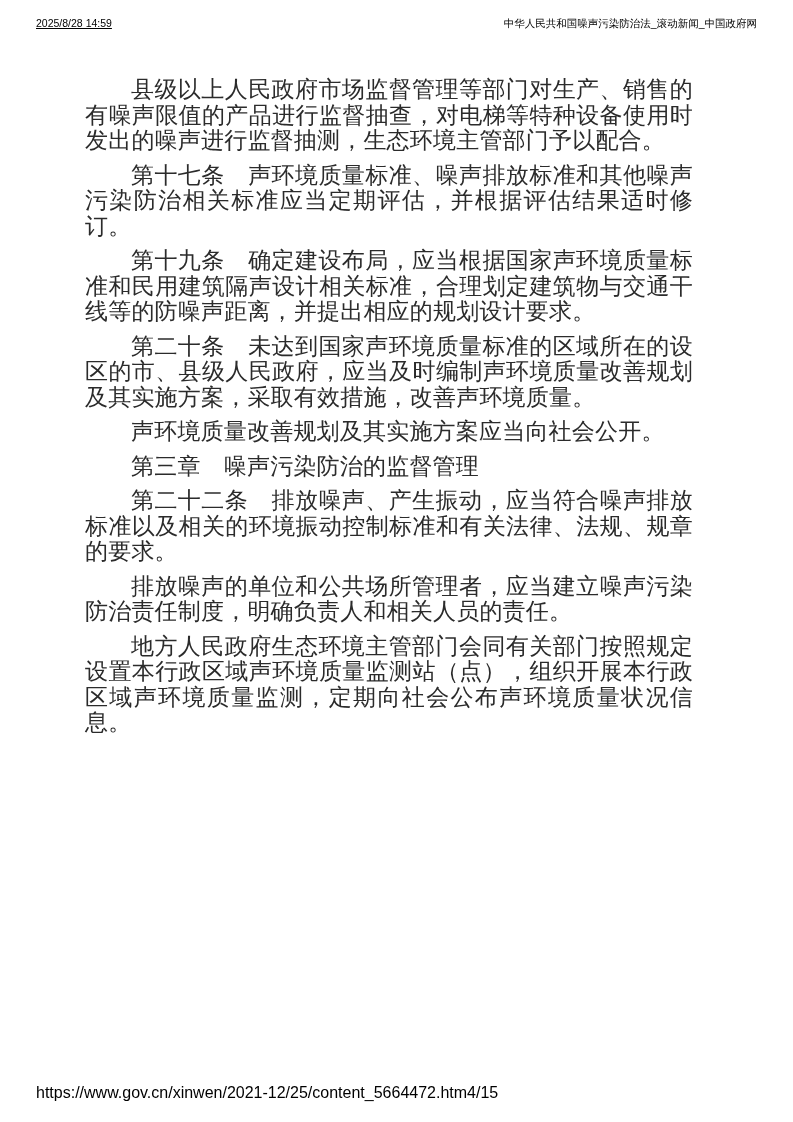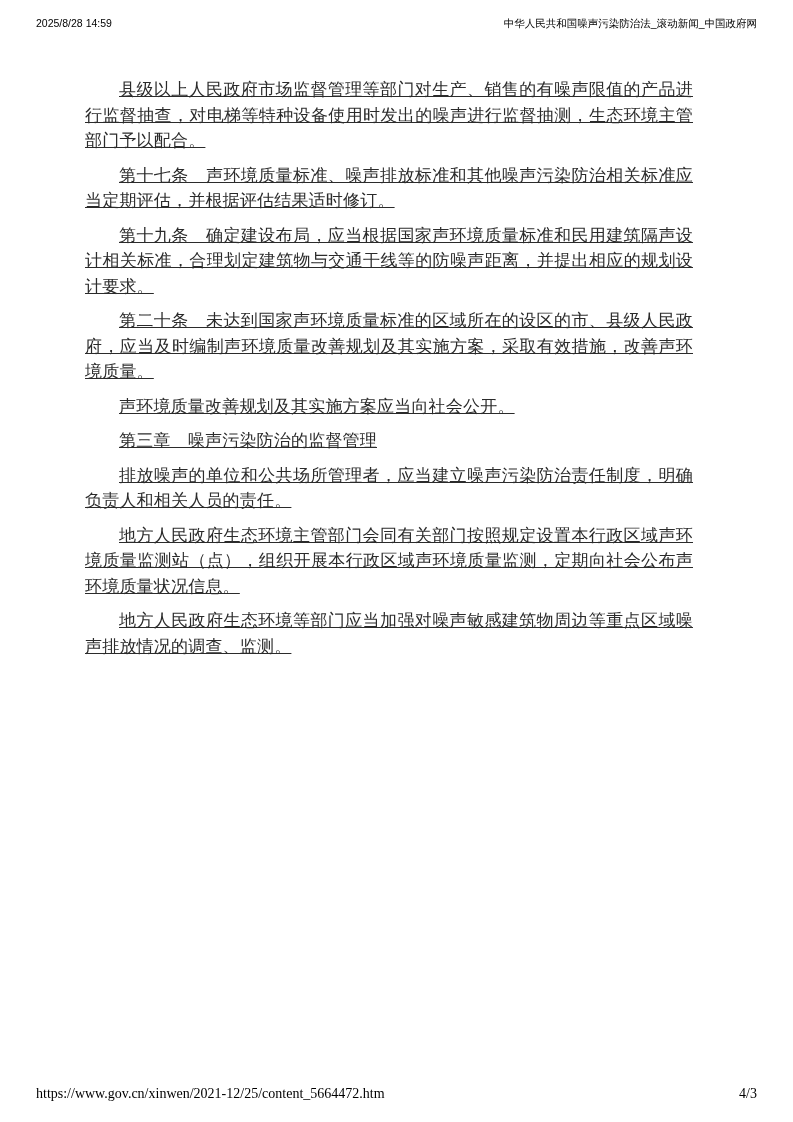--- a/index.html
+++ b/index.html
@@ -20,54 +20,53 @@
     left: 36px;
     right: 36px;
     display: flex;
     align-items: flex-start;
     font-family: "Liberation Sans", "DejaVu Sans", sans-serif;
     font-size: 10.5px;
     color: #000000;
   }
   .header-datetime {
     white-space: nowrap;
+    text-decoration: underline;
   }
   .header-title {
     flex: 1;
     text-align: right;
     white-space: nowrap;
     overflow: hidden;
   }
   .document-body {
     position: absolute;
     top: 77px;
     left: 85px;
     width: 624px;
     color: #2b2b2b;
   }
   .para {
     margin: 0 16px 9px 0;
-    font-size: 17px;
+    font-size: 23px;
     line-height: 25.5px;
     text-indent: 2em;
     text-align: justify;
     text-justify: inter-character;
     letter-spacing: 0.2px;
-    text-decoration: underline;
   }
   .print-footer {
     position: absolute;
     left: 36px;
     right: 36px;
     bottom: 20px;
     display: flex;
-    justify-content: space-between;
     align-items: flex-end;
-    font-family: Liberation Serif, serif;
-    font-size: 14px;
+    font-family: Liberation Sans, sans-serif;
+    font-size: 16px;
     color: #000000;
   }
   .footer-url {
     white-space: nowrap;
   }
   .footer-page {
     white-space: nowrap;
   }
 </style>
 </head>
@@ -78,21 +77,21 @@
   <span class="header-title">中华人民共和国噪声污染防治法_滚动新闻_中国政府网</span>
 </div>
 
 <div class="document-body">
     <p class="para">县级以上人民政府市场监督管理等部门对生产、销售的有噪声限值的产品进行监督抽查，对电梯等特种设备使用时发出的噪声进行监督抽测，生态环境主管部门予以配合。</p>
     <p class="para">第十七条　声环境质量标准、噪声排放标准和其他噪声污染防治相关标准应当定期评估，并根据评估结果适时修订。</p>
     <p class="para">第十九条　确定建设布局，应当根据国家声环境质量标准和民用建筑隔声设计相关标准，合理划定建筑物与交通干线等的防噪声距离，并提出相应的规划设计要求。</p>
     <p class="para">第二十条　未达到国家声环境质量标准的区域所在的设区的市、县级人民政府，应当及时编制声环境质量改善规划及其实施方案，采取有效措施，改善声环境质量。</p>
     <p class="para">声环境质量改善规划及其实施方案应当向社会公开。</p>
     <p class="para">第三章　噪声污染防治的监督管理</p>
+    <p class="para">第二十二条　排放噪声、产生振动，应当符合噪声排放标准以及相关的环境振动控制标准和有关法律、法规、规章的要求。</p>
     <p class="para">排放噪声的单位和公共场所管理者，应当建立噪声污染防治责任制度，明确负责人和相关人员的责任。</p>
     <p class="para">地方人民政府生态环境主管部门会同有关部门按照规定设置本行政区域声环境质量监测站（点），组织开展本行政区域声环境质量监测，定期向社会公布声环境质量状况信息。</p>
-    <p class="para">地方人民政府生态环境等部门应当加强对噪声敏感建筑物周边等重点区域噪声排放情况的调查、监测。</p>
   </div>
 
 <div class="print-footer">
   <span class="footer-url">https://www.gov.cn/xinwen/2021-12/25/content_5664472.htm</span>
-  <span class="footer-page">4/3</span>
+  <span class="footer-page">4/15</span>
 </div>
 
 </body></html>

